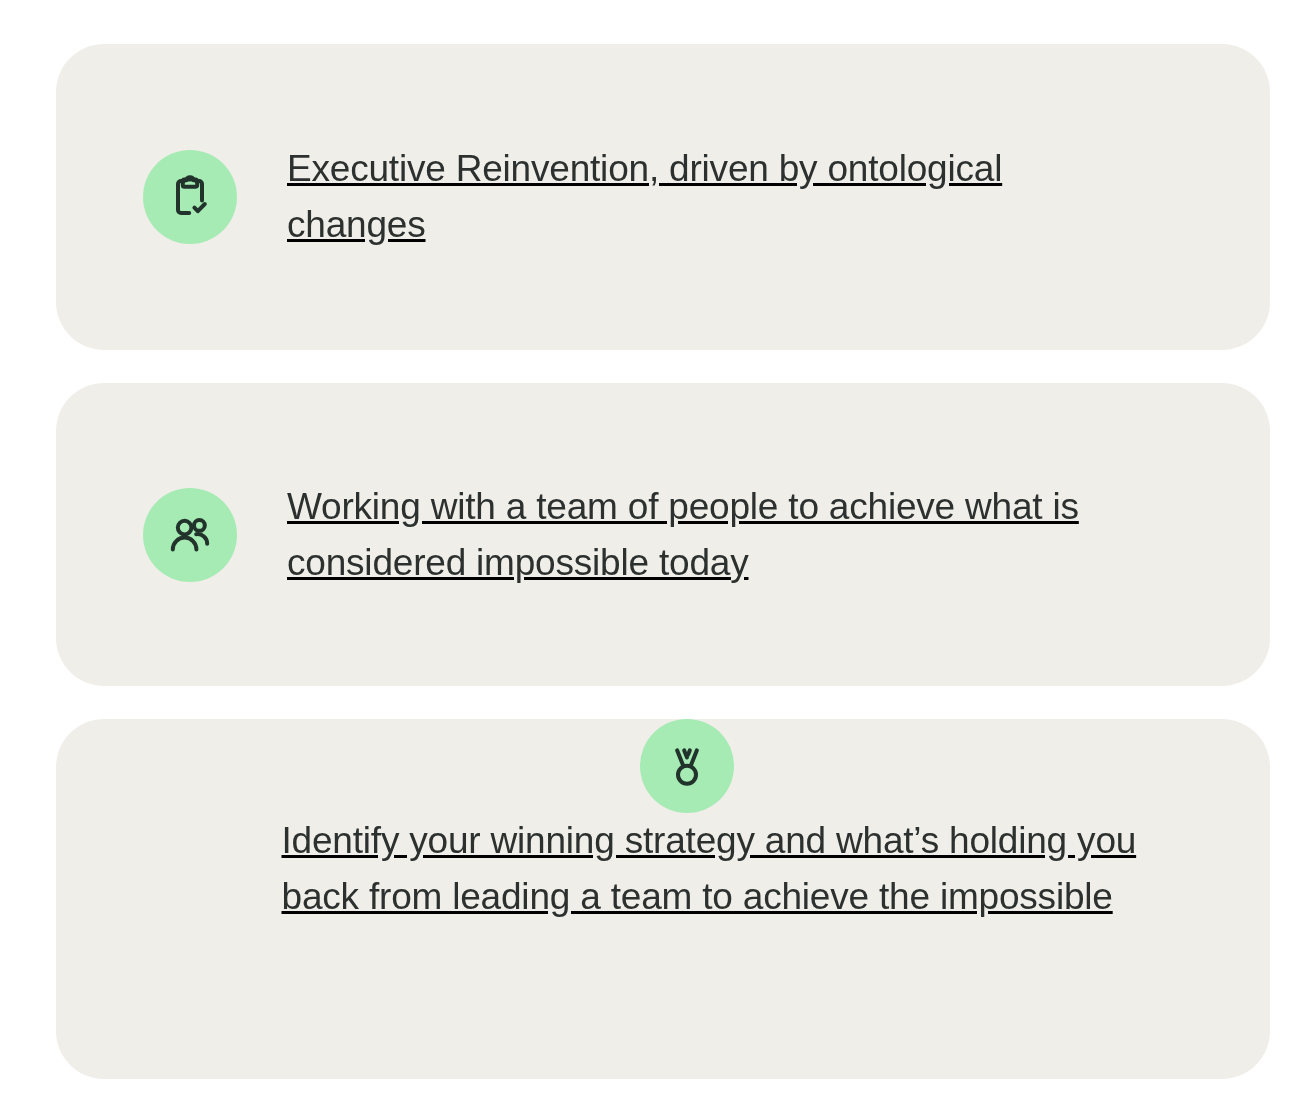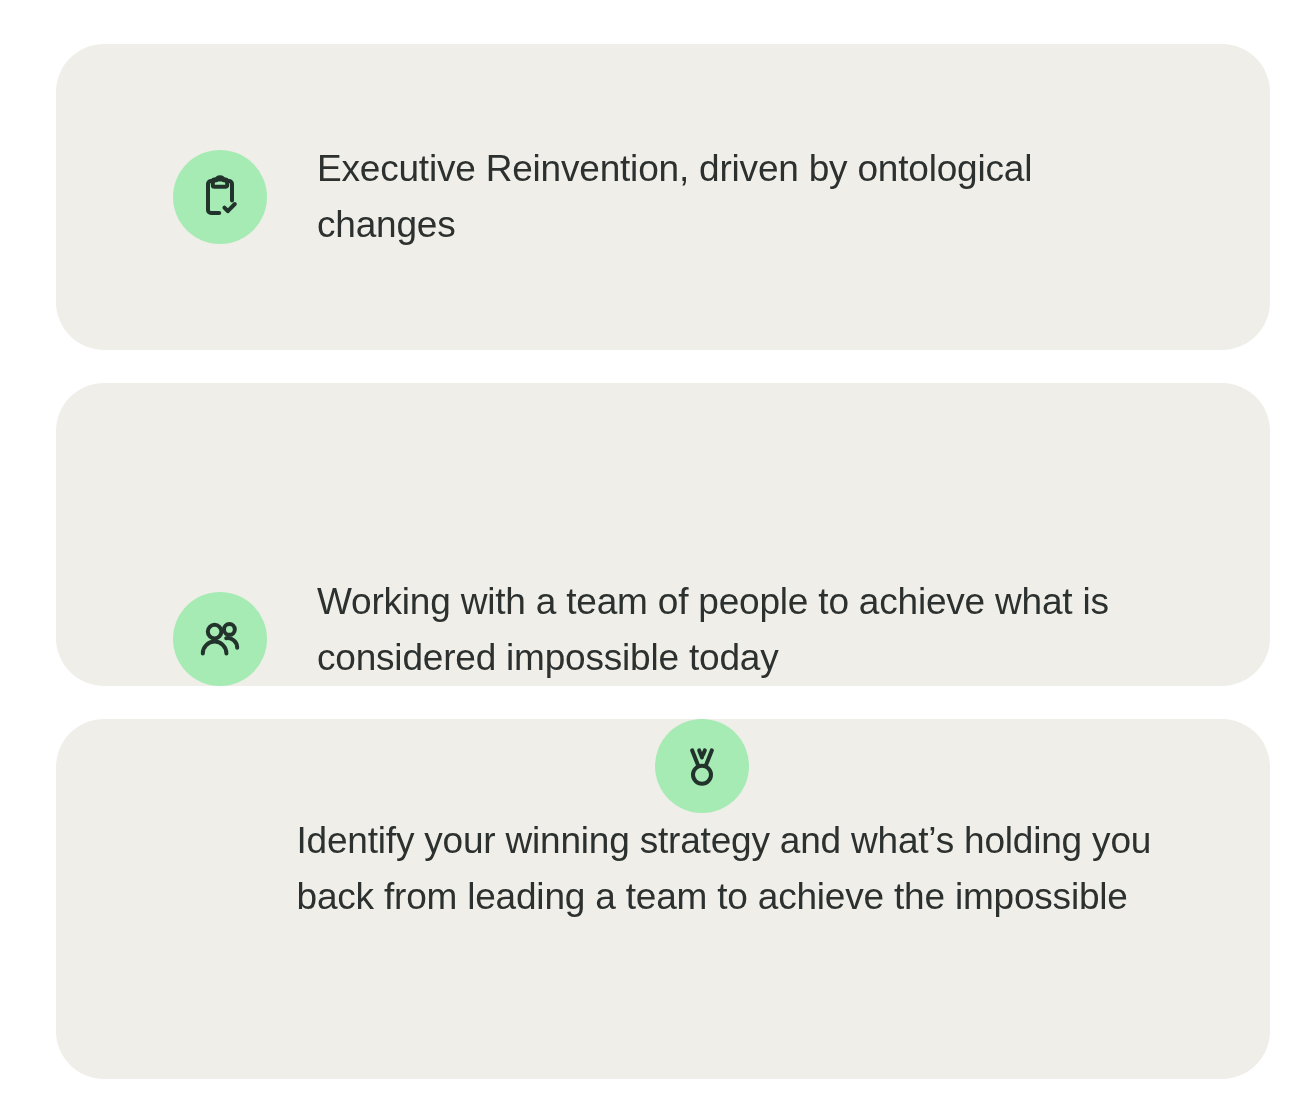--- a/index.html
+++ b/index.html
@@ -34,25 +34,26 @@
     gap: 33px;
   }
 
   .card {
     position: relative;
     width: 1214px;
     background: #EFEEE9;
     border-radius: 48px;
     display: flex;
     align-items: center;
-    padding: 0 40px 0 117px;
+    padding: 0 40px 0 87px;
+    text-decoration: underline;
   }
 
   .card--one   { height: 306px; }
-  .card--two   { height: 303px; align-items: flex-end; }
+  .card--two   { height: 303px; }
   .card--three { height: 360px; flex-direction: column; }
 
   .icon-badge {
     flex: 0 0 auto;
     width: 94px;
     height: 94px;
     border-radius: 50%;
     background: #A6EBB4;
     display: flex;
     align-items: center;

